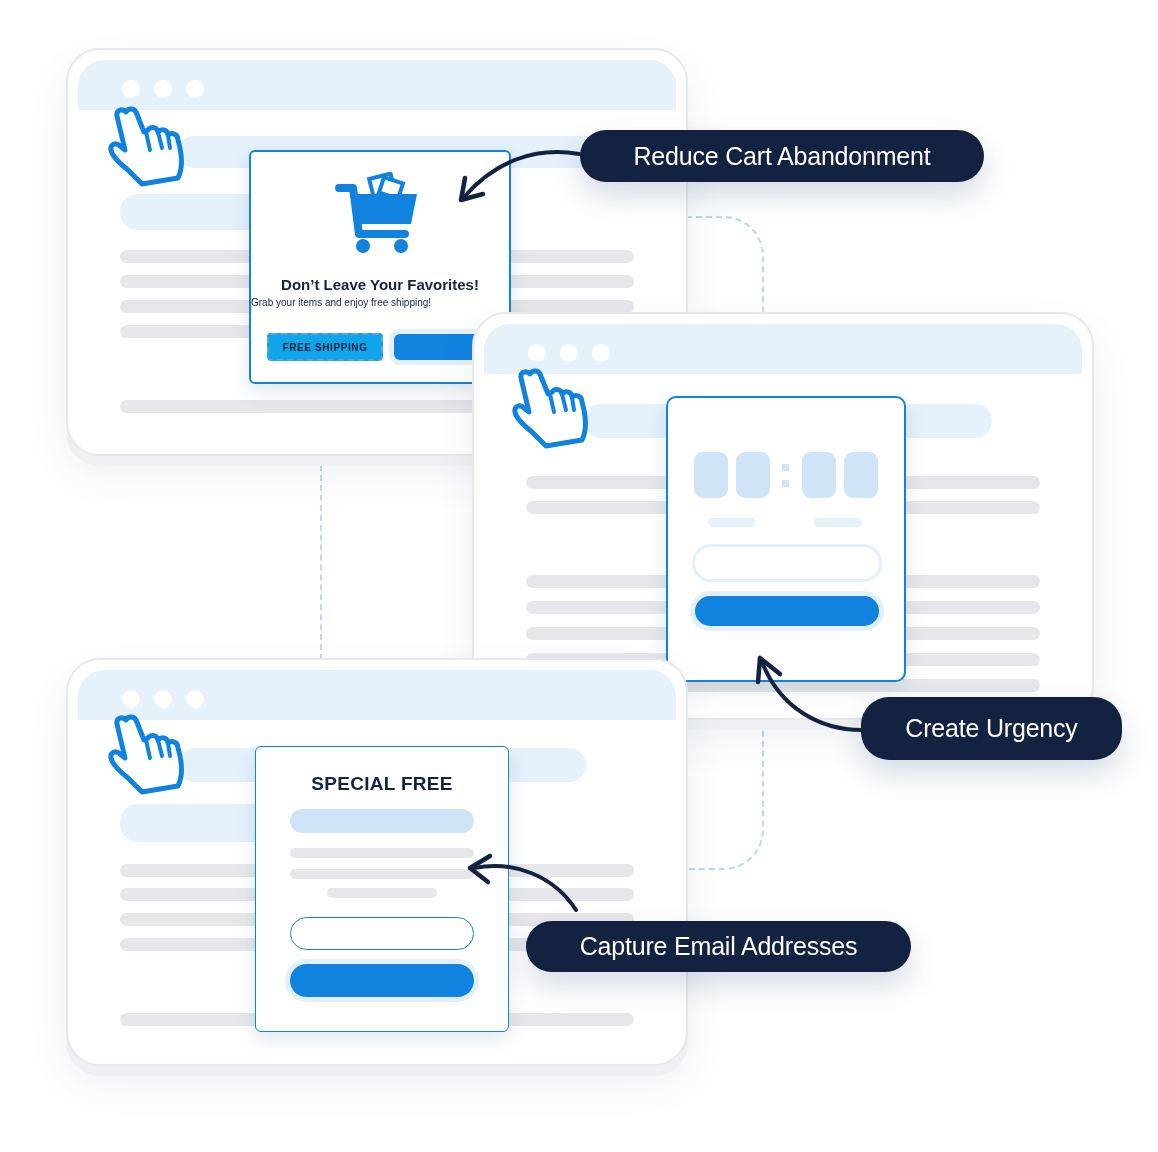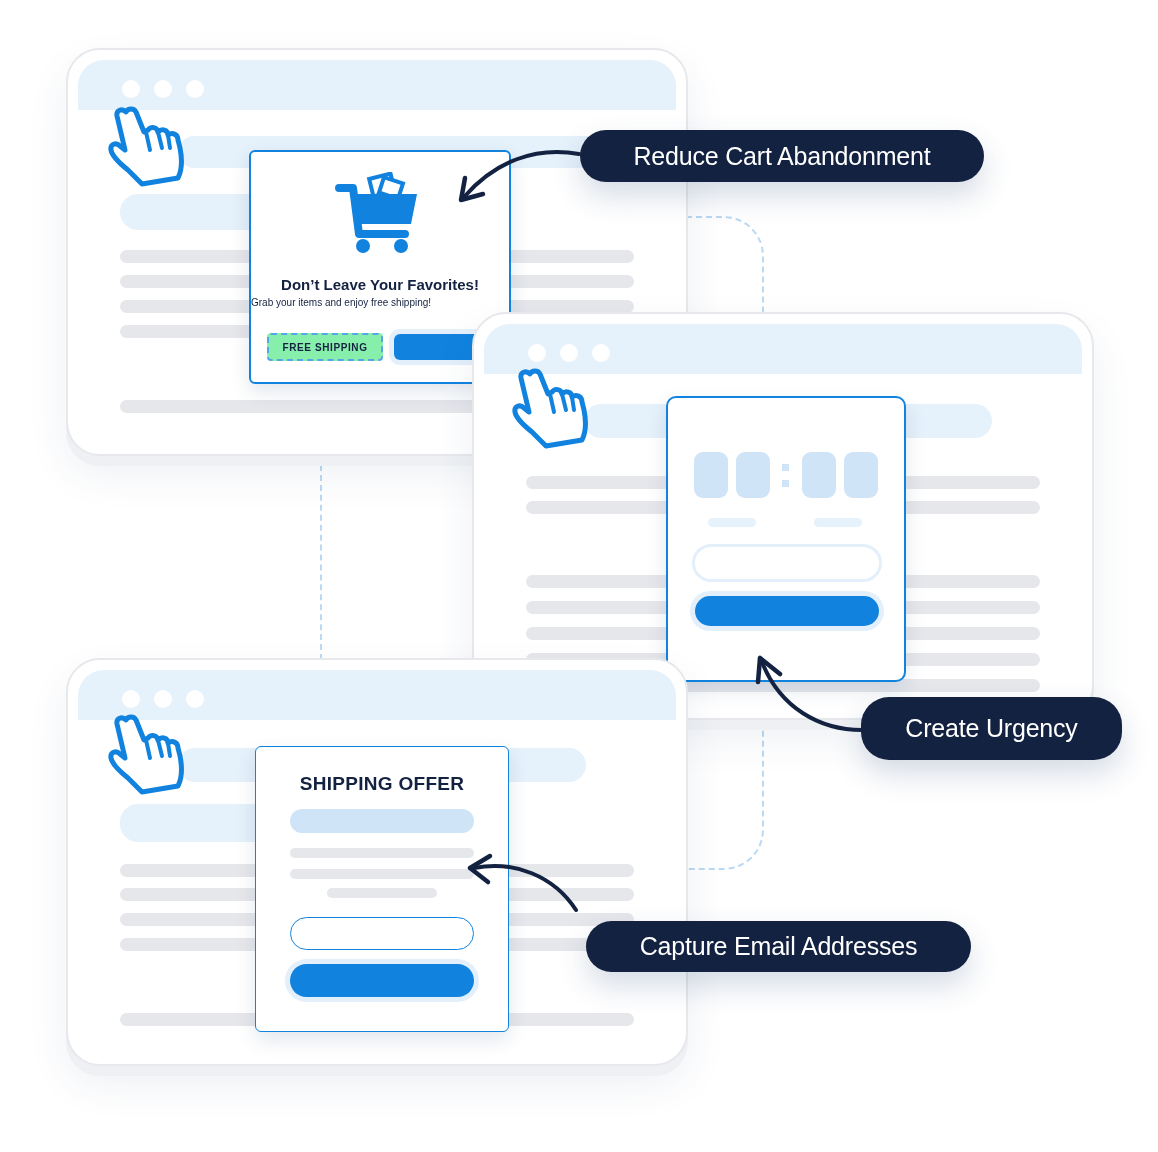--- a/index.html
+++ b/index.html
@@ -47,21 +47,21 @@
   <svg class="abs" style="left:84px; top:20px;" width="90" height="84" viewBox="0 0 90 84">
     <rect x="36" y="4" width="22" height="18" fill="#fff" stroke="#1183de" stroke-width="4" transform="rotate(-14 47 13)"></rect>
     <rect x="46" y="8" width="20" height="16" fill="#fff" stroke="#1183de" stroke-width="4" transform="rotate(18 56 16)"></rect>
     <path d="M4 16 L18 16 L24 62 L70 62" stroke="#1183de" stroke-width="8" fill="none" stroke-linecap="round" stroke-linejoin="round"></path>
     <path d="M18 22 L82 22 L76 52 L24 52 Z" fill="#1183de"></path>
     <circle cx="28" cy="74" r="7" fill="#1183de"></circle>
     <circle cx="66" cy="74" r="7" fill="#1183de"></circle>
   </svg>
   <div class="abs" style="left:0; right:0; top:124px; text-align:center; font-weight:bold; font-size:15px; color:#142241;">Don’t Leave Your Favorites!</div>
   <div class="abs" style="left:0; right:0; top:145px; text-align:left; font-size:10px; color:#142241;">Grab your items and enjoy free shipping!</div>
-  <div class="abs" style="left:16px; top:181px; width:112px; height:24px; border:2px dashed #5aa4e6; border-radius:4px; background:#86efac; display:flex; align-items:center; justify-content:center;">
+  <div class="abs" style="left:16px; top:181px; width:112px; height:24px; border:2px dashed #5aa4e6; border-radius:4px; background:#0ea5e9; display:flex; align-items:center; justify-content:center;">
     <span style="font-weight:bold; font-size:10px; letter-spacing:0.6px; color:#142241;">FREE SHIPPING</span>
   </div>
   <div class="btn-blue" style="left:143px; top:182px; width:120px; height:26px; border-radius:6px;"></div>
 </div>
 
 <div class="win" style="left:472px; top:312px; width:618px; height:404px;">
   <div class="titlebar">
     <div class="dot" style="left:44px;"></div>
     <div class="dot" style="left:76px;"></div>
     <div class="dot" style="left:108px;"></div>
@@ -108,21 +108,21 @@
   <div class="bar" style="left:52px; top:253px; width:514px;"></div>
   <div class="bar" style="left:52px; top:278px; width:514px;"></div>
   <div class="bar" style="left:52px; top:353px; width:514px;"></div>
 </div>
 <svg class="hand" style="left:108px; top:712px;" viewBox="0 0 80 86">
   <path d="M18 8 C14 4 8 6 9 12 L17 46 L12 42 C8 38 2 40 3 46 C4 52 10 58 20 66 L34 80 L70 74 C74 66 74 54 72 44 L70 36 C70 30 64 28 60 31 C60 26 54 24 50 28 C49 23 43 22 40 26 L36 28 L28 8 C26 4 20 4 18 8 Z" fill="#fff" stroke="#1183de" stroke-width="5" stroke-linejoin="round"></path>
   <path d="M38 28 L42 46 M50 28 L54 44 M60 31 L62 44" stroke="#1183de" stroke-width="4" fill="none" stroke-linecap="round"></path>
 </svg>
 
 <div class="popup" style="left:255px; top:746px; width:252px; height:284px; border-width:1.5px;">
-  <div class="abs" style="left:0; right:0; top:26px; text-align:center; font-weight:bold; font-size:19px; color:#142241; letter-spacing:0.3px;">SHIPPING OFFER</div>
+  <div class="abs" style="left:0; right:0; top:26px; text-align:center; font-weight:bold; font-size:19px; color:#142241; letter-spacing:0.3px;">SPECIAL FREE</div>
   <div class="abs" style="left:34px; top:62px; width:184px; height:24px; background:#cfe4f7; border-radius:12px;"></div>
   <div class="abs" style="left:34px; top:101px; width:184px; height:10px; background:#e6e7eb; border-radius:5px;"></div>
   <div class="abs" style="left:34px; top:122px; width:184px; height:10px; background:#e6e7eb; border-radius:5px;"></div>
   <div class="abs" style="left:71px; top:141px; width:110px; height:10px; background:#e6e7eb; border-radius:5px;"></div>
   <div class="input-outline" style="left:34px; top:170px; width:182px; height:31px; border:1.5px solid #1183de;" placeholder=""></div>
   <div class="btn-blue" style="left:34px; top:217px; width:184px; height:33px;"></div>
 </div>
 
 <svg class="abs" style="left:455px; top:140px;" width="130" height="70" viewBox="0 0 130 70">
   <path d="M124 14 C80 6 40 22 10 56" stroke="#142241" stroke-width="4" fill="none" stroke-linecap="round"></path>
@@ -132,13 +132,13 @@
   <path d="M112 78 C70 78 30 56 12 10" stroke="#142241" stroke-width="4" fill="none" stroke-linecap="round"></path>
   <path d="M10 6 L8 30 M10 6 L30 22" stroke="#142241" stroke-width="4.5" fill="none" stroke-linecap="round"></path>
 </svg>
 <svg class="abs" style="left:464px; top:846px;" width="120" height="70" viewBox="0 0 120 70">
   <path d="M112 64 C90 30 50 14 10 22" stroke="#142241" stroke-width="4" fill="none" stroke-linecap="round"></path>
   <path d="M6 22 L26 10 M6 22 L24 36" stroke="#142241" stroke-width="4.5" fill="none" stroke-linecap="round"></path>
 </svg>
 
 <div class="label-pill" style="left:580px; top:130px; width:404px; height:52px;">Reduce Cart Abandonment</div>
 <div class="label-pill" style="left:861px; top:697px; width:261px; height:63px;">Create Urgency</div>
-<div class="label-pill" style="left:586px; top:921px; width:385px; height:51px;">Capture Email Addresses</div>
+<div class="label-pill" style="left:526px; top:921px; width:385px; height:51px;">Capture Email Addresses</div>
 
 </body></html>

